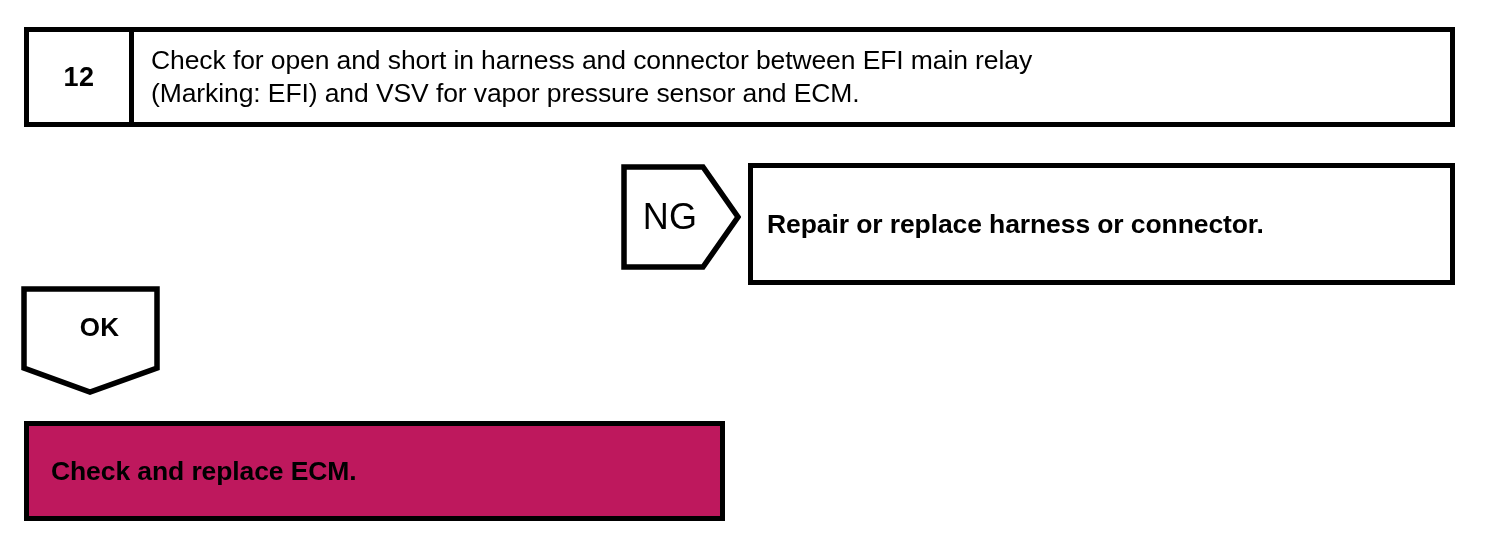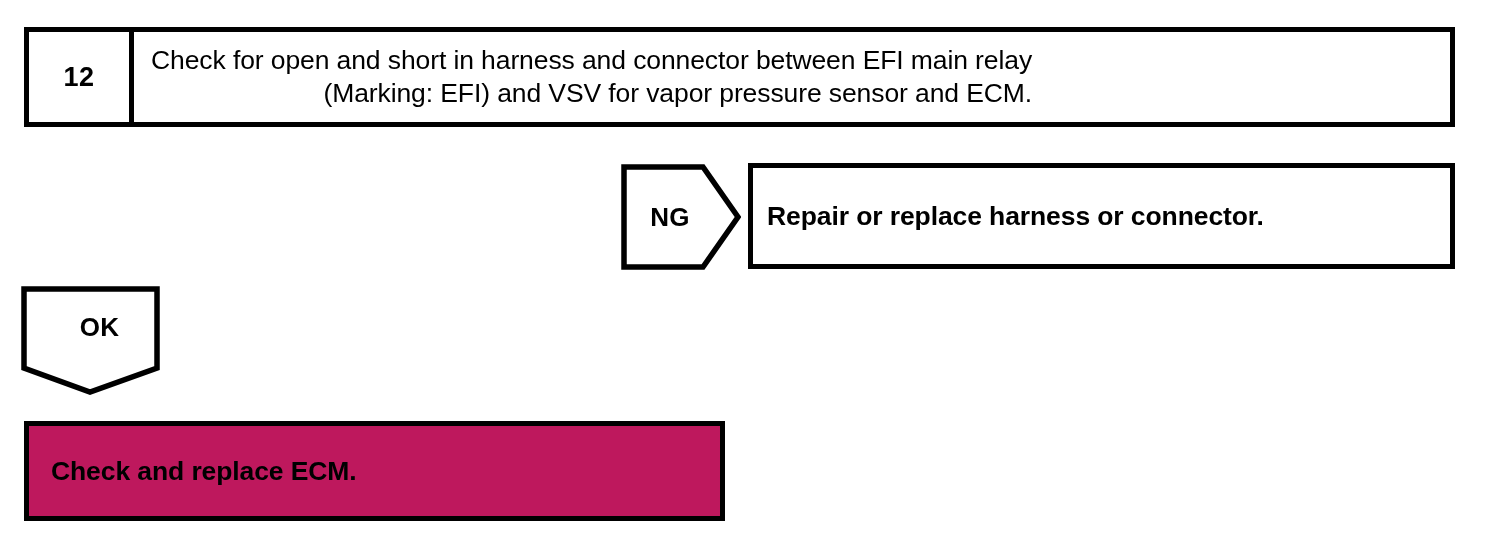--- a/index.html
+++ b/index.html
@@ -7,21 +7,20 @@
     padding: 0;
     background: #ffffff;
   }
   #page {
     position: relative;
     width: 1504px;
     height: 544px;
     background: #ffffff;
     font-family: "Liberation Sans", sans-serif;
     overflow: hidden;
-    text-align: right;
   }
 
   
   .step-box {
     position: absolute;
     left: 24px;
     top: 27px;
     width: 1431px;
     height: 100px;
     border: 5px solid #000000;
@@ -76,33 +75,33 @@
   }
   .ng-label {
     position: absolute;
     left: 0;
     top: 0;
     width: 98px;
     height: 106px;
     display: flex;
     align-items: center;
     justify-content: center;
-    font-size: 26px;
-    font-weight: bold;
+    font-size: 36px;
+    font-weight: normal;
     color: #000000;
     letter-spacing: 0.3px;
   }
 
   
   .repair-box {
     position: absolute;
     left: 748px;
     top: 163px;
     width: 707px;
-    height: 106px;
+    height: 122px;
     border: 5px solid #000000;
     box-sizing: border-box;
     background: #ffffff;
     display: flex;
     align-items: center;
     padding-left: 14px;
   }
   .repair-text {
     font-size: 26.5px;
     font-weight: bold;

